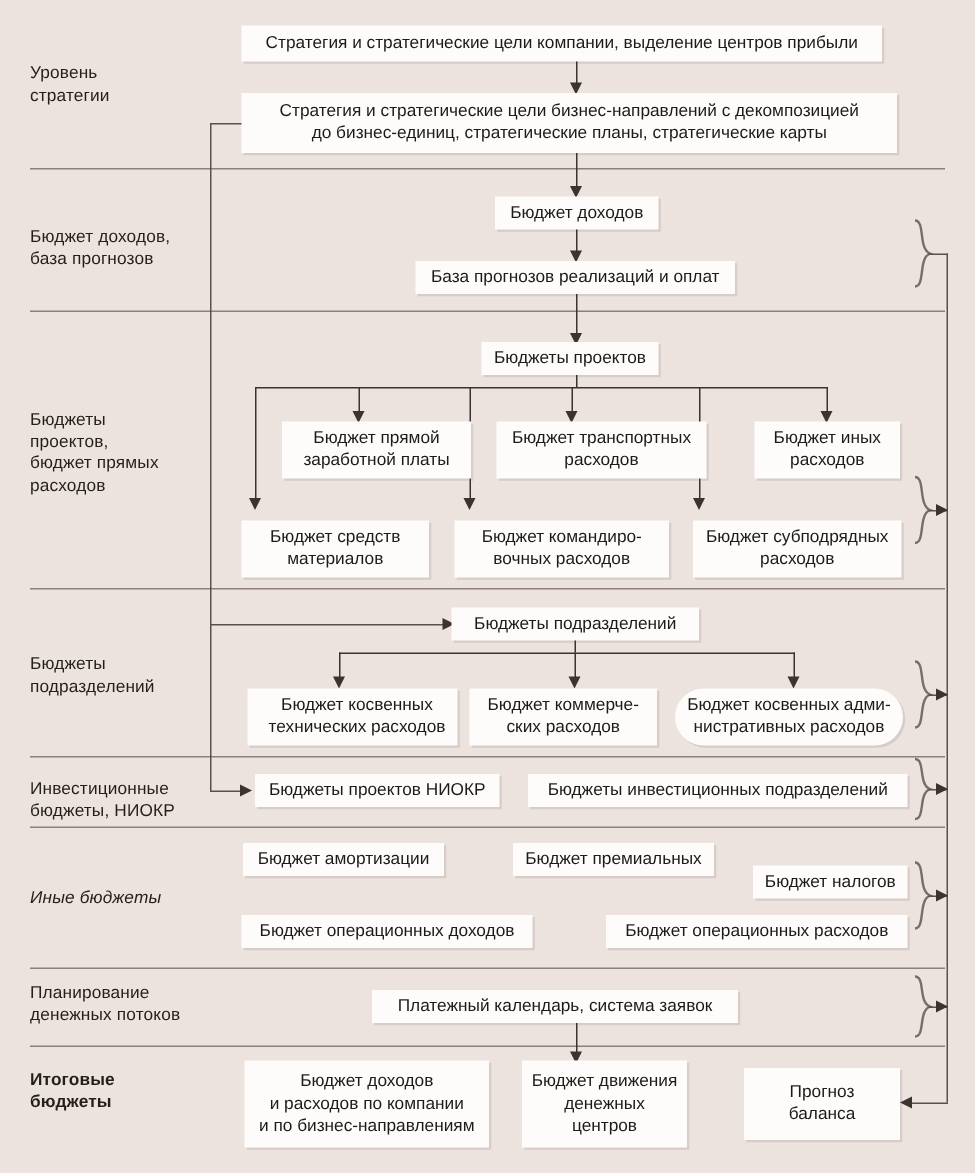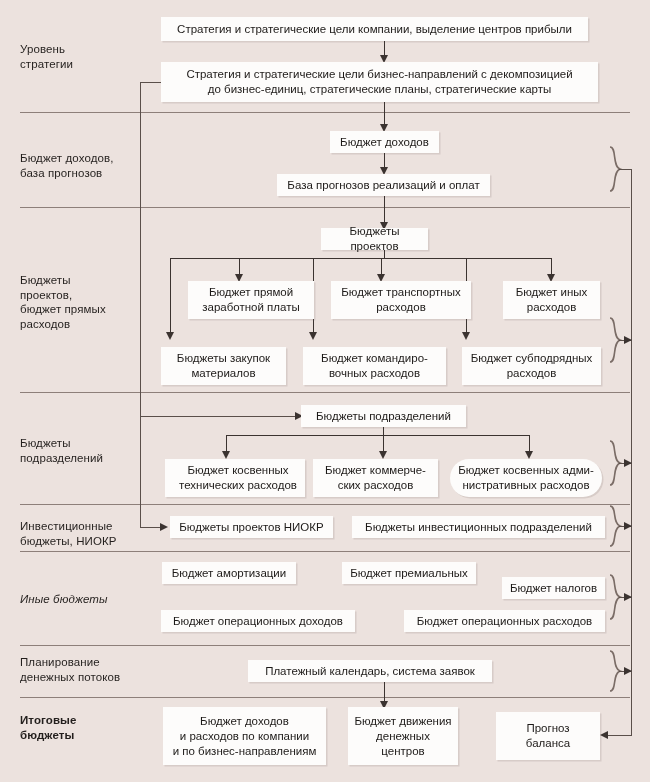--- a/index.html
+++ b/index.html
@@ -133,21 +133,21 @@
   <div class="node" style="left:330px;top:131px;width:109px;height:22px;">Бюджет доходов</div>
 
   <div class="vline" style="left:384px;top:153px;height:16px;"></div>
   <div class="arrow-down" style="left:380px;top:167px;"></div>
 
   <div class="node" style="left:277px;top:174px;width:213px;height:22px;">База прогнозов реализаций и оплат</div>
 
   <div class="vline" style="left:384px;top:196px;height:30px;"></div>
   <div class="arrow-down" style="left:380px;top:222px;"></div>
 
-  <div class="node" style="left:321px;top:228px;width:107px;height:22px;">Бюджеты проектов</div>
+  <div class="node" style="left:321px;top:228px;width:118px;height:22px;">Бюджеты проектов</div>
 
   <div class="vline" style="left:384px;top:250px;height:8px;"></div>
   <div class="hline" style="left:170px;top:258px;width:382px;"></div>
 
   <div class="vline" style="left:239px;top:258px;height:18px;"></div>
   <div class="arrow-down" style="left:235px;top:274px;"></div>
 
   <div class="vline" style="left:381px;top:258px;height:18px;"></div>
   <div class="arrow-down" style="left:377px;top:274px;"></div>
 
@@ -163,21 +163,21 @@
   <div class="vline" style="left:466px;top:258px;height:76px;"></div>
   <div class="arrow-down" style="left:462px;top:332px;"></div>
 
   <div class="node" style="left:188px;top:281px;width:126px;height:38px;">Бюджет прямой
 заработной платы</div>
   <div class="node" style="left:331px;top:281px;width:140px;height:38px;">Бюджет транспортных
 расходов</div>
   <div class="node" style="left:503px;top:281px;width:97px;height:38px;">Бюджет иных
 расходов</div>
 
-  <div class="node" style="left:161px;top:347px;width:125px;height:38px;">Бюджеты закупок
+  <div class="node" style="left:161px;top:347px;width:125px;height:38px;">Бюджет средств
 материалов</div>
   <div class="node" style="left:303px;top:347px;width:143px;height:38px;">Бюджет командиро-
 вочных расходов</div>
   <div class="node" style="left:462px;top:347px;width:139px;height:38px;">Бюджет субподрядных
 расходов</div>
 
   <div class="node" style="left:301px;top:405px;width:165px;height:22px;">Бюджеты подразделений</div>
 
   <div class="vline" style="left:383px;top:427px;height:8px;"></div>
   <div class="hline" style="left:226px;top:435px;width:304px;"></div>

